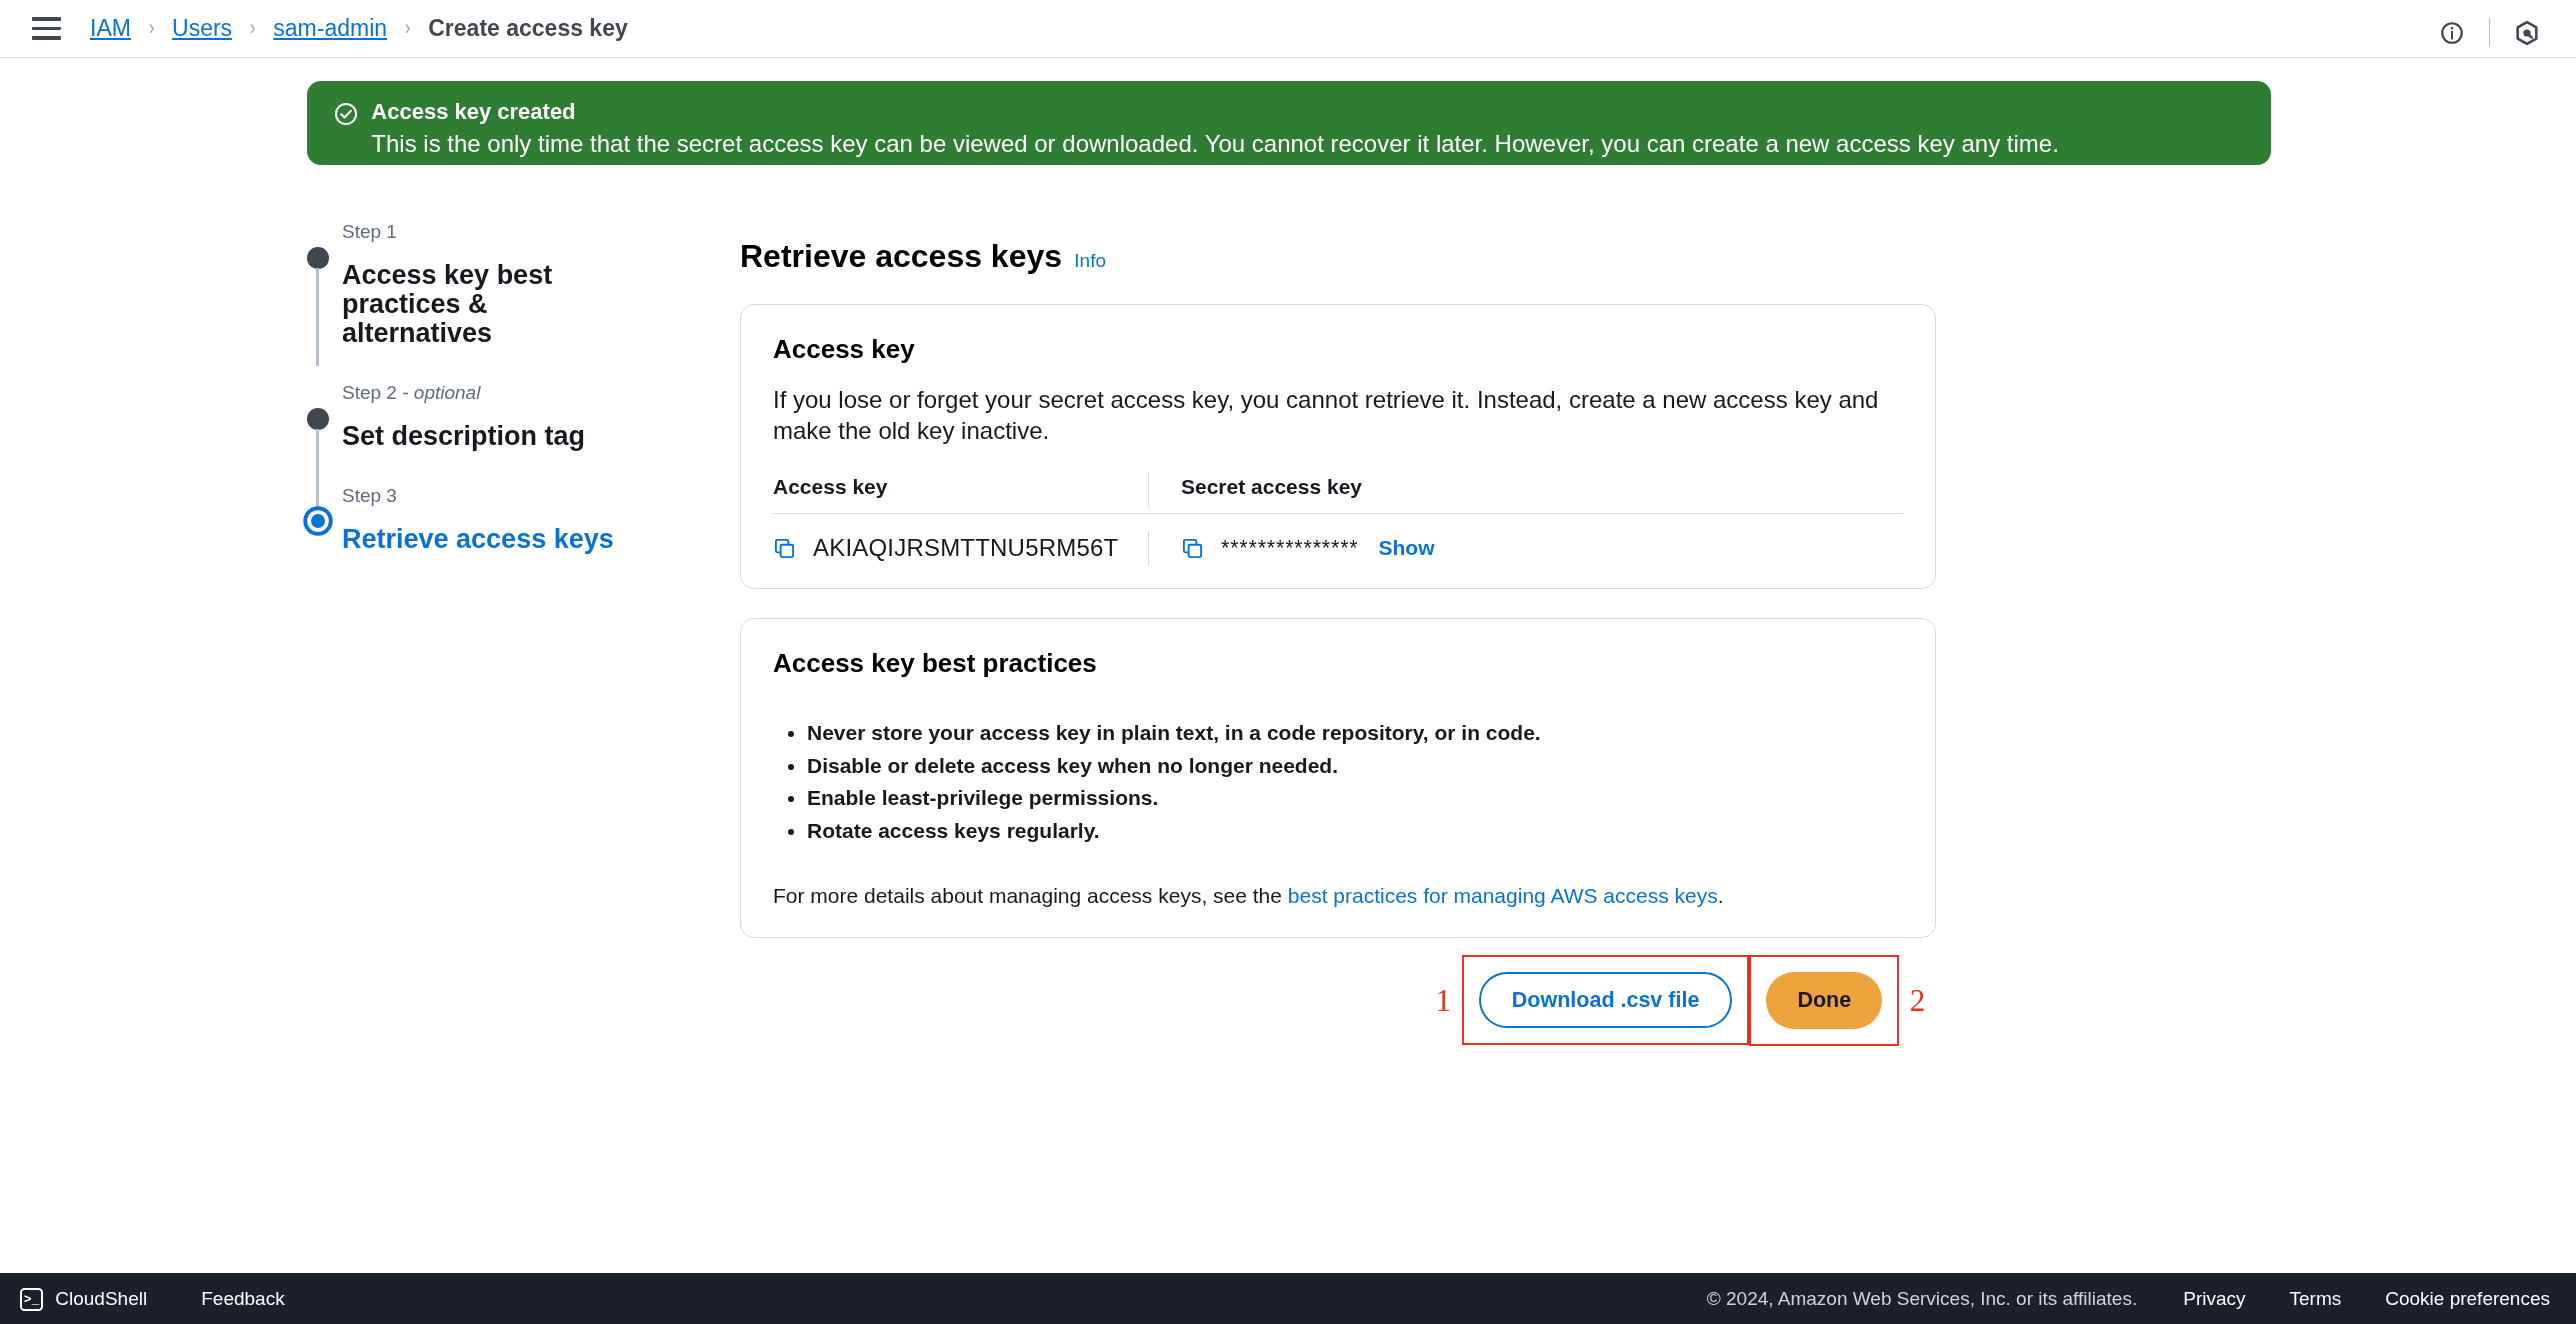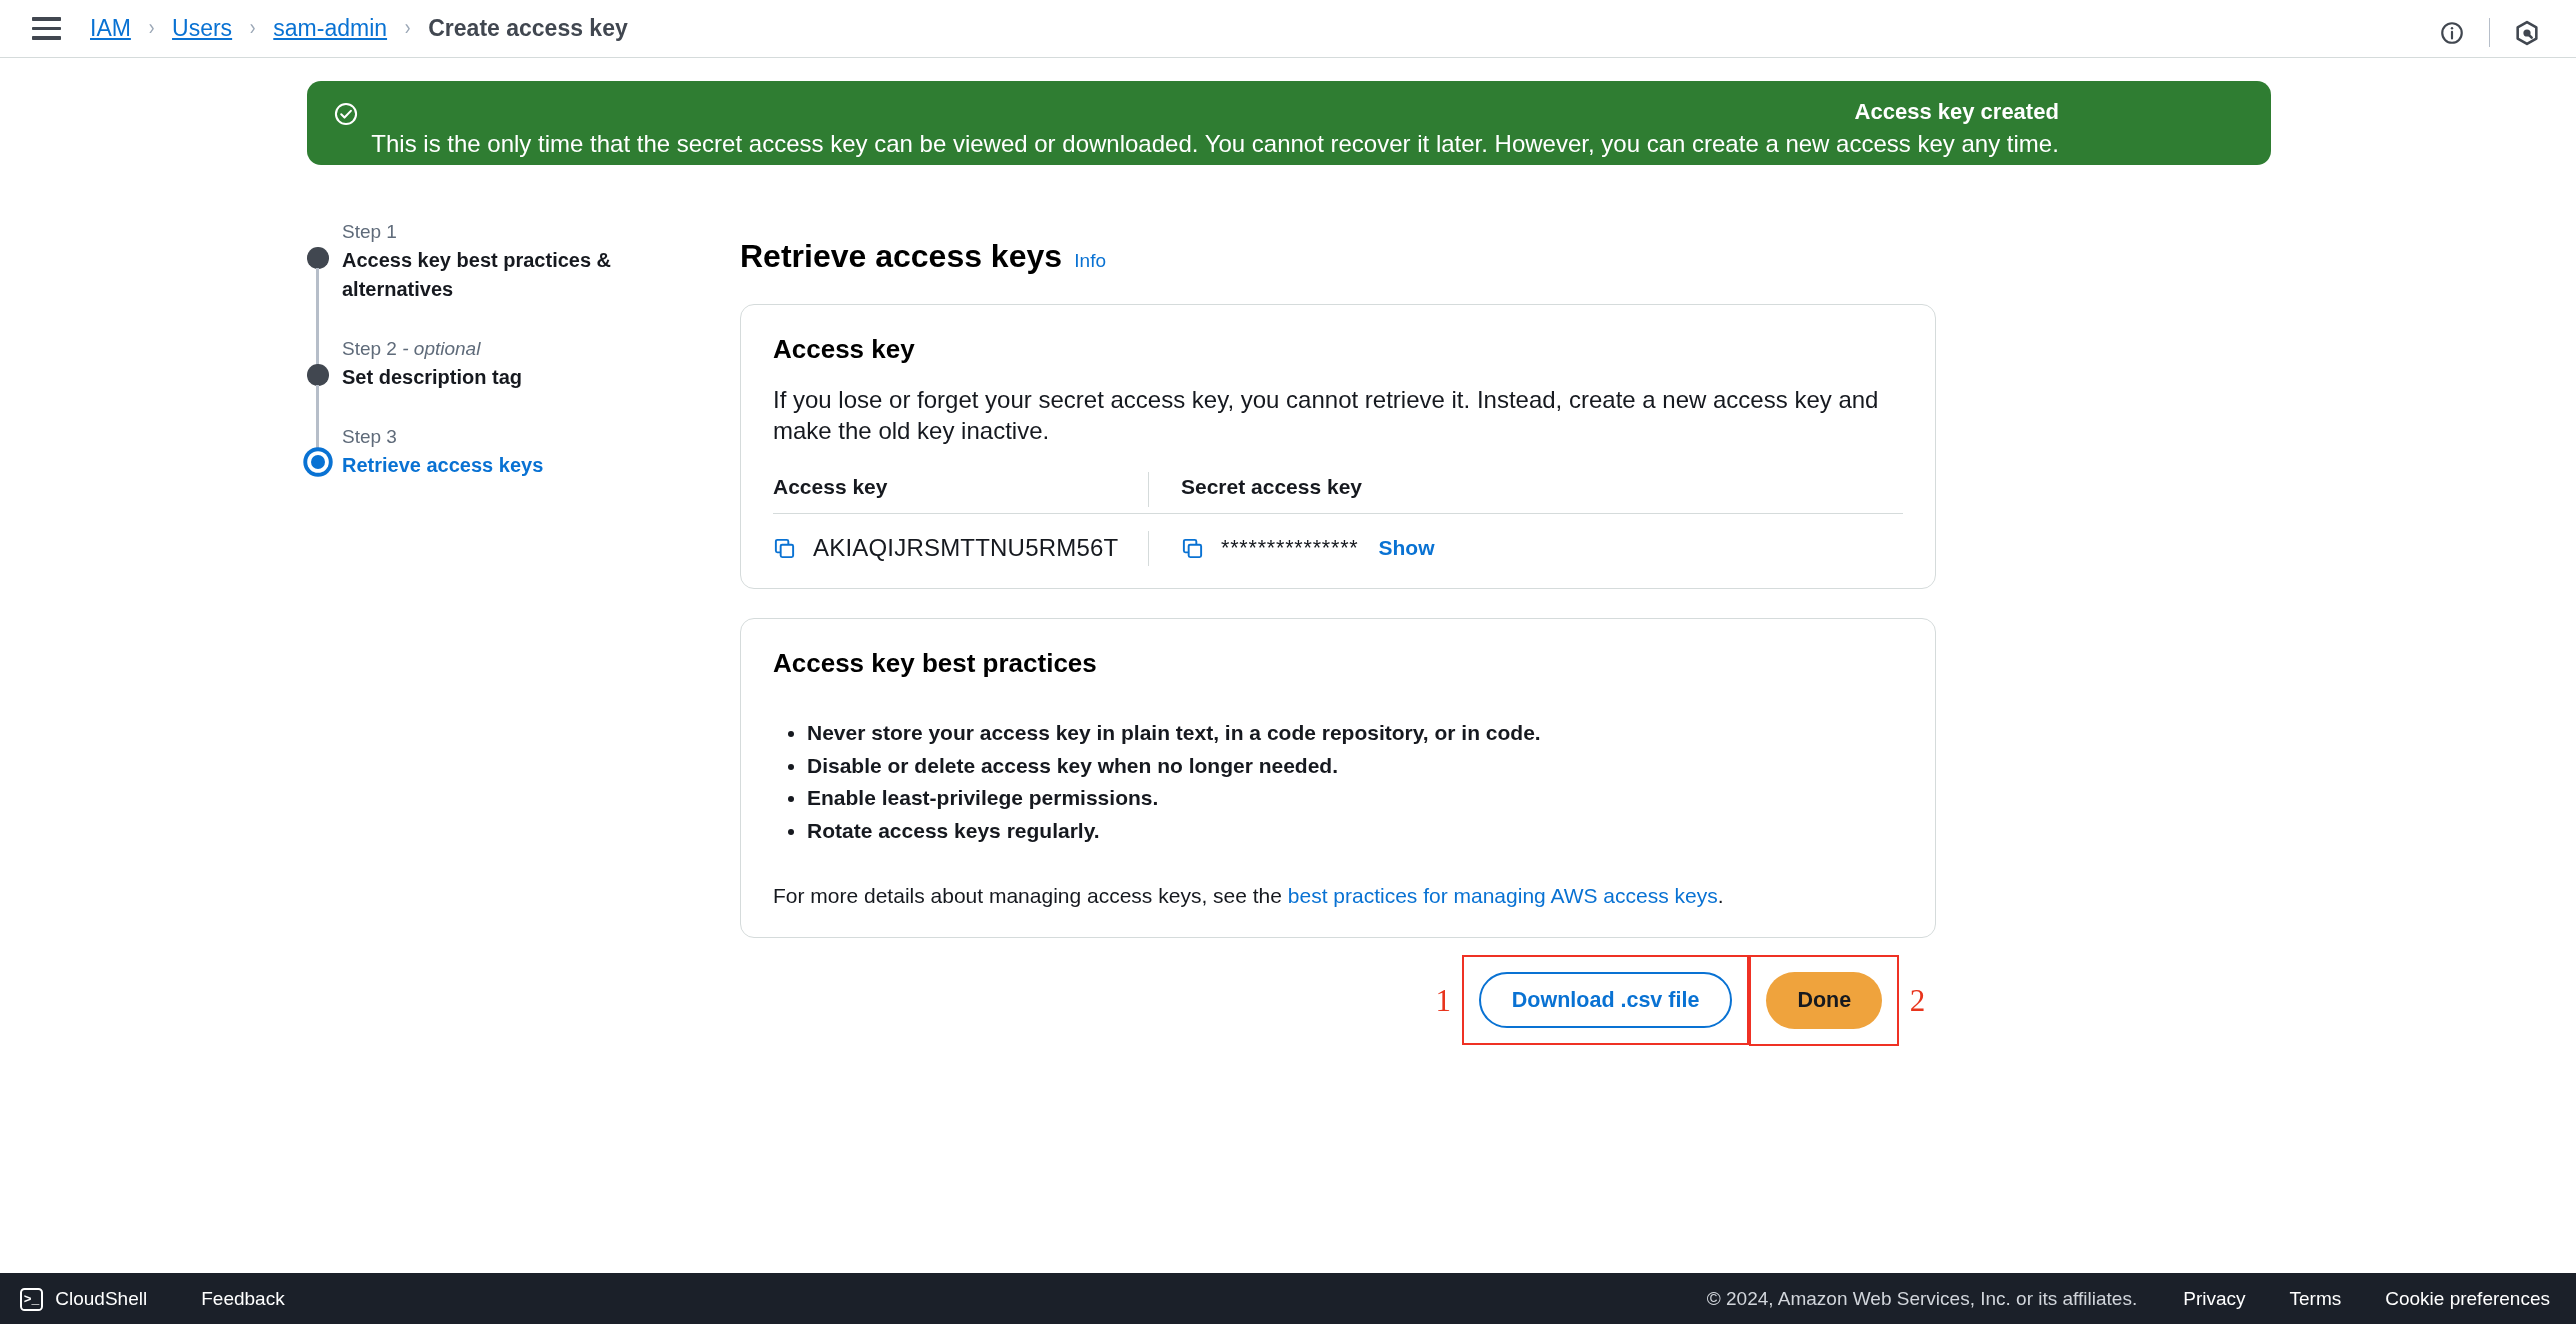--- a/index.html
+++ b/index.html
@@ -51,21 +51,21 @@
   .icon-divider { width: 1.5px; height: 29px; background: #b6bec9; margin: 0 14px; }
 
   
   .flash {
     position: absolute; left: 307px; top: 81px; width: 1964px; height: 84px;
     background: #2f7d32; border-radius: 14px;
     padding: 18.4px 26px; color: #ffffff;
   }
   .flash-row { display: flex; align-items: flex-start; }
   .flash-icon { width: 26px; height: 26px; flex: 0 0 26px; margin-top: 1.5px; }
-  .flash-text { margin-left: 12.3px; text-align: right; }
+  .flash-text { margin-left: 12.3px; }
   .flash-title { font-size: 22px; font-weight: 700; line-height: 26px; }
   .flash-body { font-size: 24px; font-weight: 400; line-height: 28px; margin-top: 4.6px; }
 
   
   .steps { position: absolute; left: 307px; top: 219px; width: 330px; }
   .step { position: relative; padding-left: 35px; }
   .step + .step { margin-top: 32px; }
   .step-marker {
     position: absolute; left: 0; top: 28px;
     width: 21.5px; height: 21.5px; border-radius: 50%; background: #414750;
@@ -77,22 +77,22 @@
   }
   .step-line {
     position: absolute; left: 9.2px; top: 49px; width: 3.1px;
     background: #b6bec9;
   }
   .step-line.l1 { height: 98px; }
   .step-line.l2 { height: 86px; }
   .step-label { font-size: 19px; color: #5f6b7a; line-height: 26px; }
   .step-label em { font-style: italic; }
   .step-title {
-    font-size: 20px; color: #16191f; font-weight: 600;
-    line-height: 29px; margin-top: 1px; cursor: pointer;
+    font-size: 27px; color: #16191f; font-weight: 600;
+    line-height: 29px; margin-top: 16px; cursor: pointer;
   }
   .step-title.active { color: #0972d3; font-weight: 700; }
 
   
   .main { position: absolute; left: 740px; top: 238px; width: 1196px; }
   .page-title-row { display: flex; align-items: baseline; }
   .page-title { font-size: 32px; font-weight: 700; color: #000000; }
   .info-link {
     font-size: 19px; color: #0972d3; margin-left: 12.3px;
     text-decoration: none; cursor: pointer;

